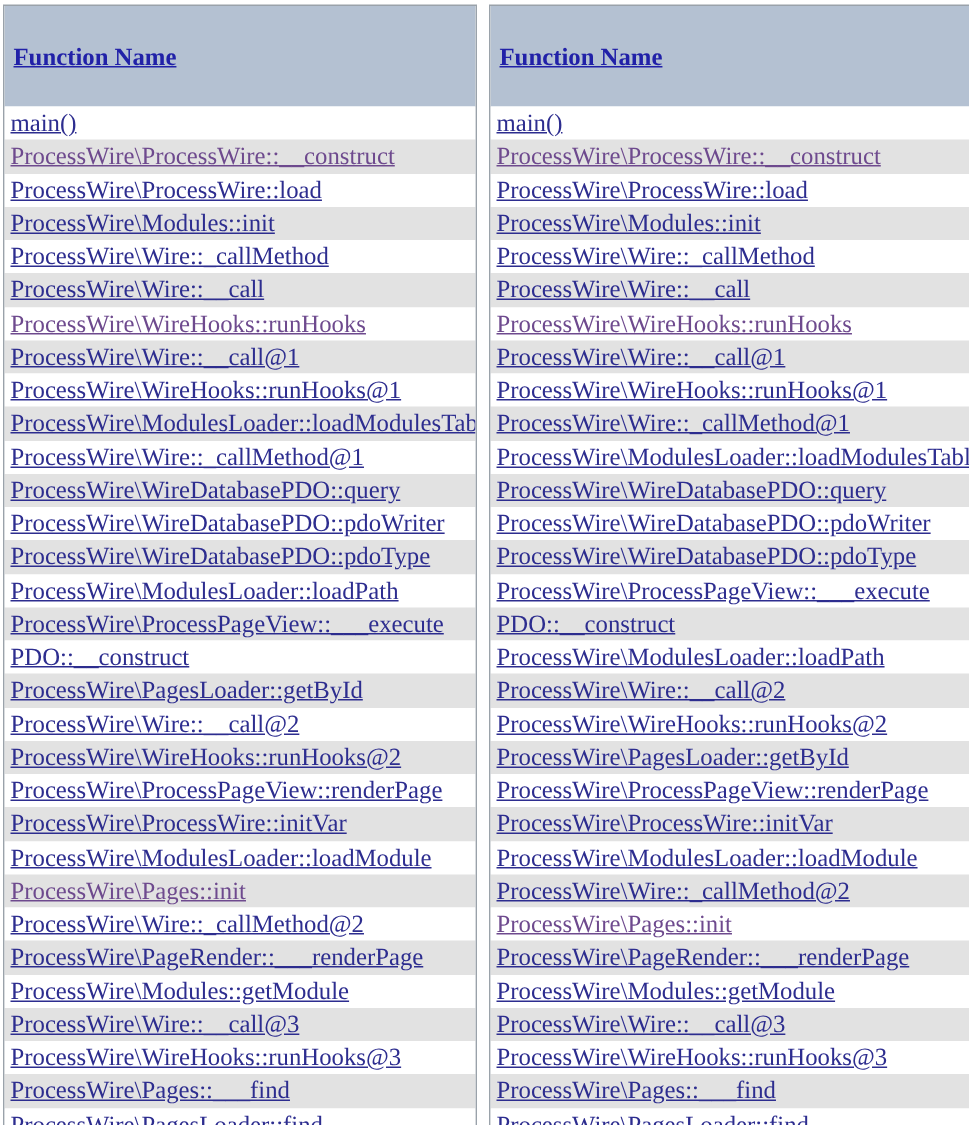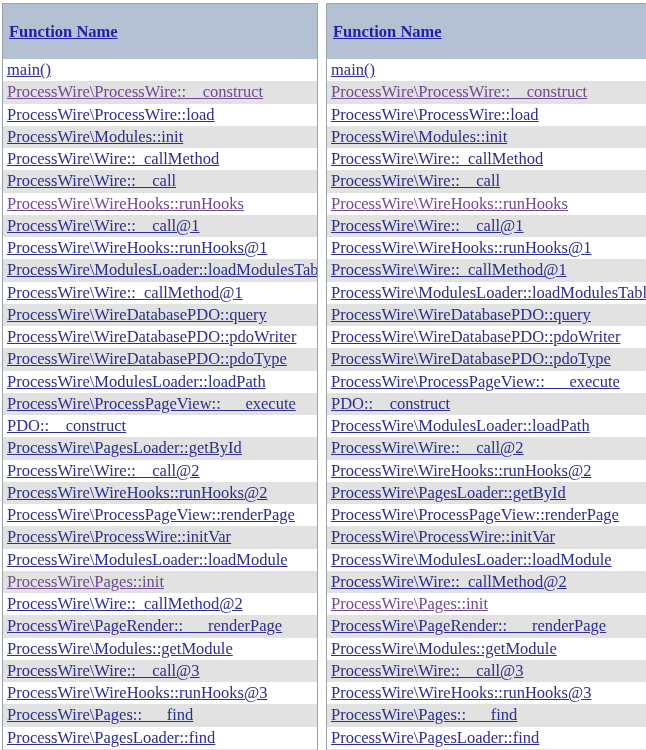--- a/index.html
+++ b/index.html
@@ -9,21 +9,21 @@
   html,body{margin:0;padding:0;}
   body{
     width:646px;height:750px;overflow:hidden;background:#fff;
     font-family:"Liberation Serif", serif;
   }
   .wrap{display:flex;gap:8px;padding:3px 0 0 2px;width:646px;box-sizing:border-box;}
   .panel{border:1px solid var(--panel-border);box-sizing:border-box;background:#fff;flex:none;overflow:hidden;}
   .panel.left{width:316px;}
   .panel.right{width:322px;}
   .thead{
-    background:var(--header-bg);height:55px;display:flex;align-items:center;
+    background:var(--header-bg);height:67px;display:flex;align-items:center;
     padding-left:6px;box-sizing:border-box;
   }
   .hlink{
     color:var(--header-link);font-weight:bold;font-size:16.5px;
     text-decoration:underline;cursor:pointer;
   }
   .row{
     height:22.26px;display:flex;align-items:center;padding-left:4px;
     box-sizing:border-box;overflow:hidden;white-space:nowrap;
   }

